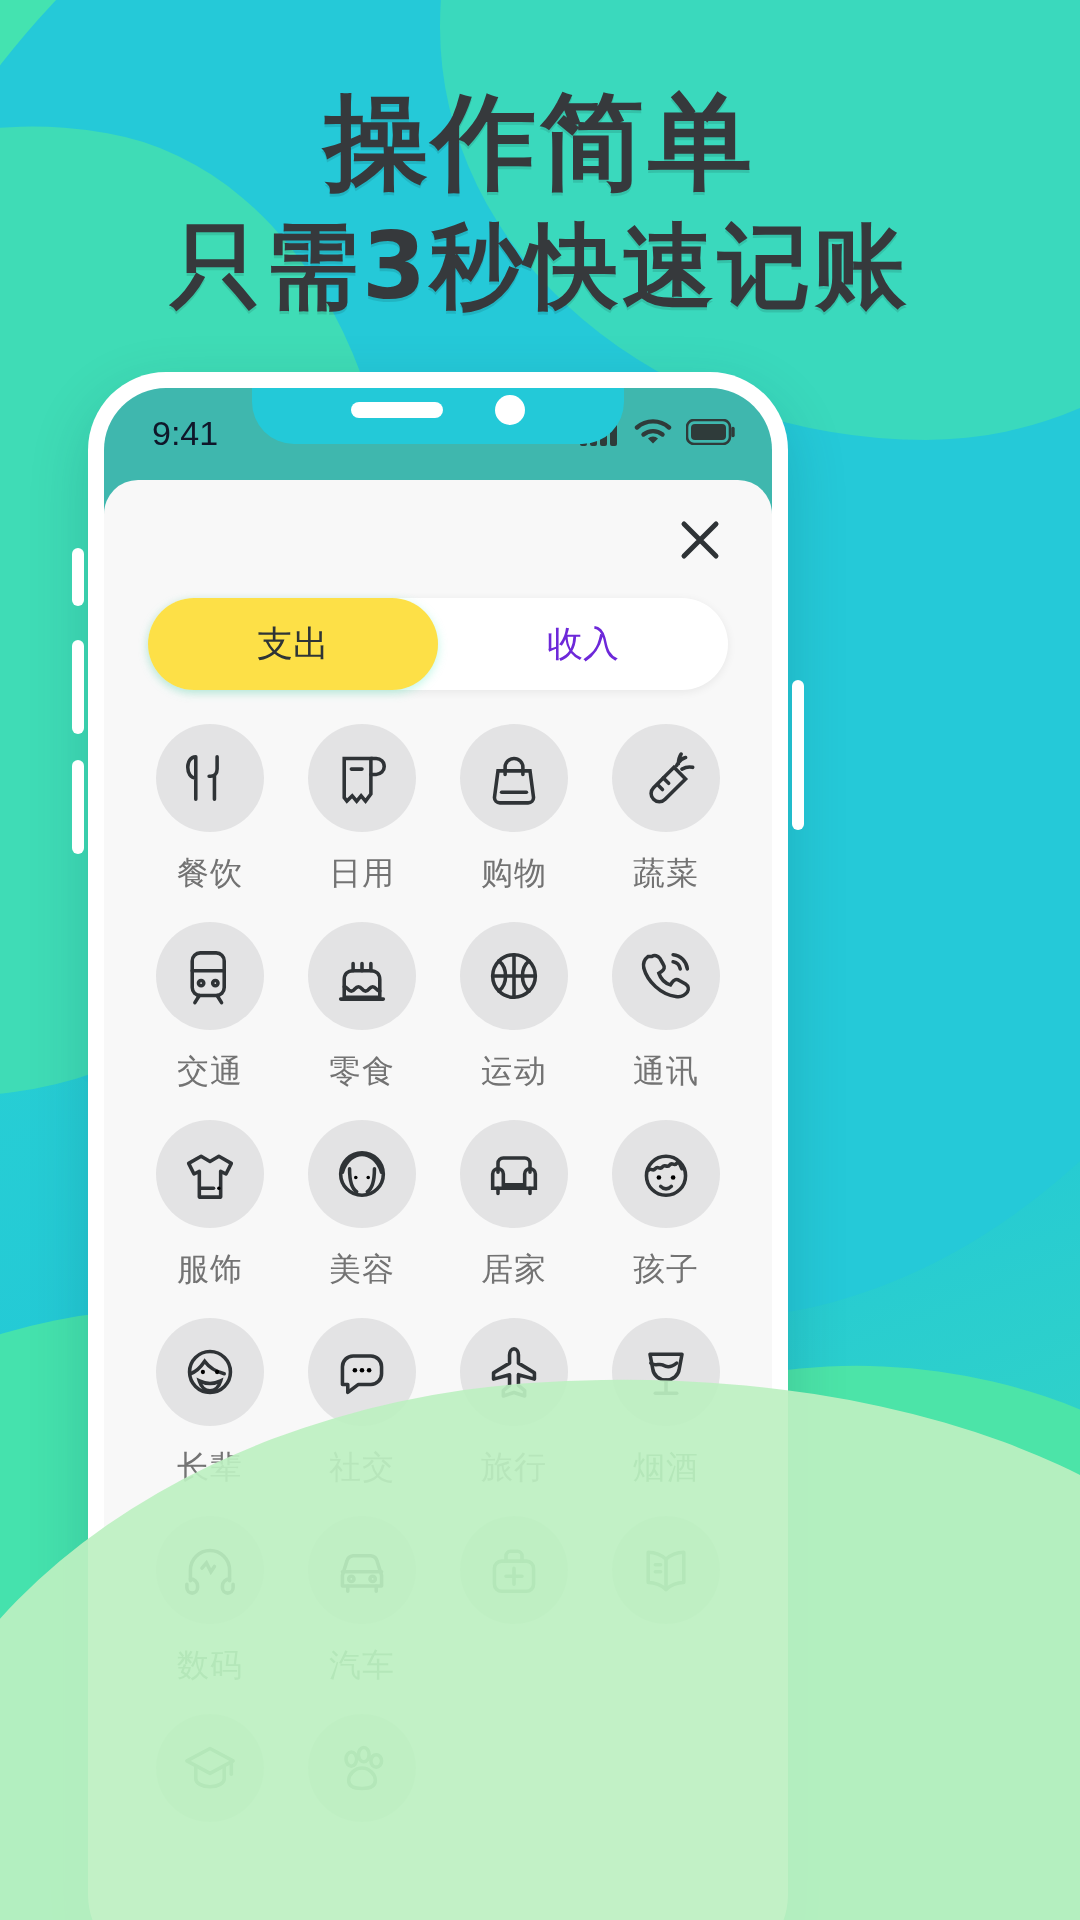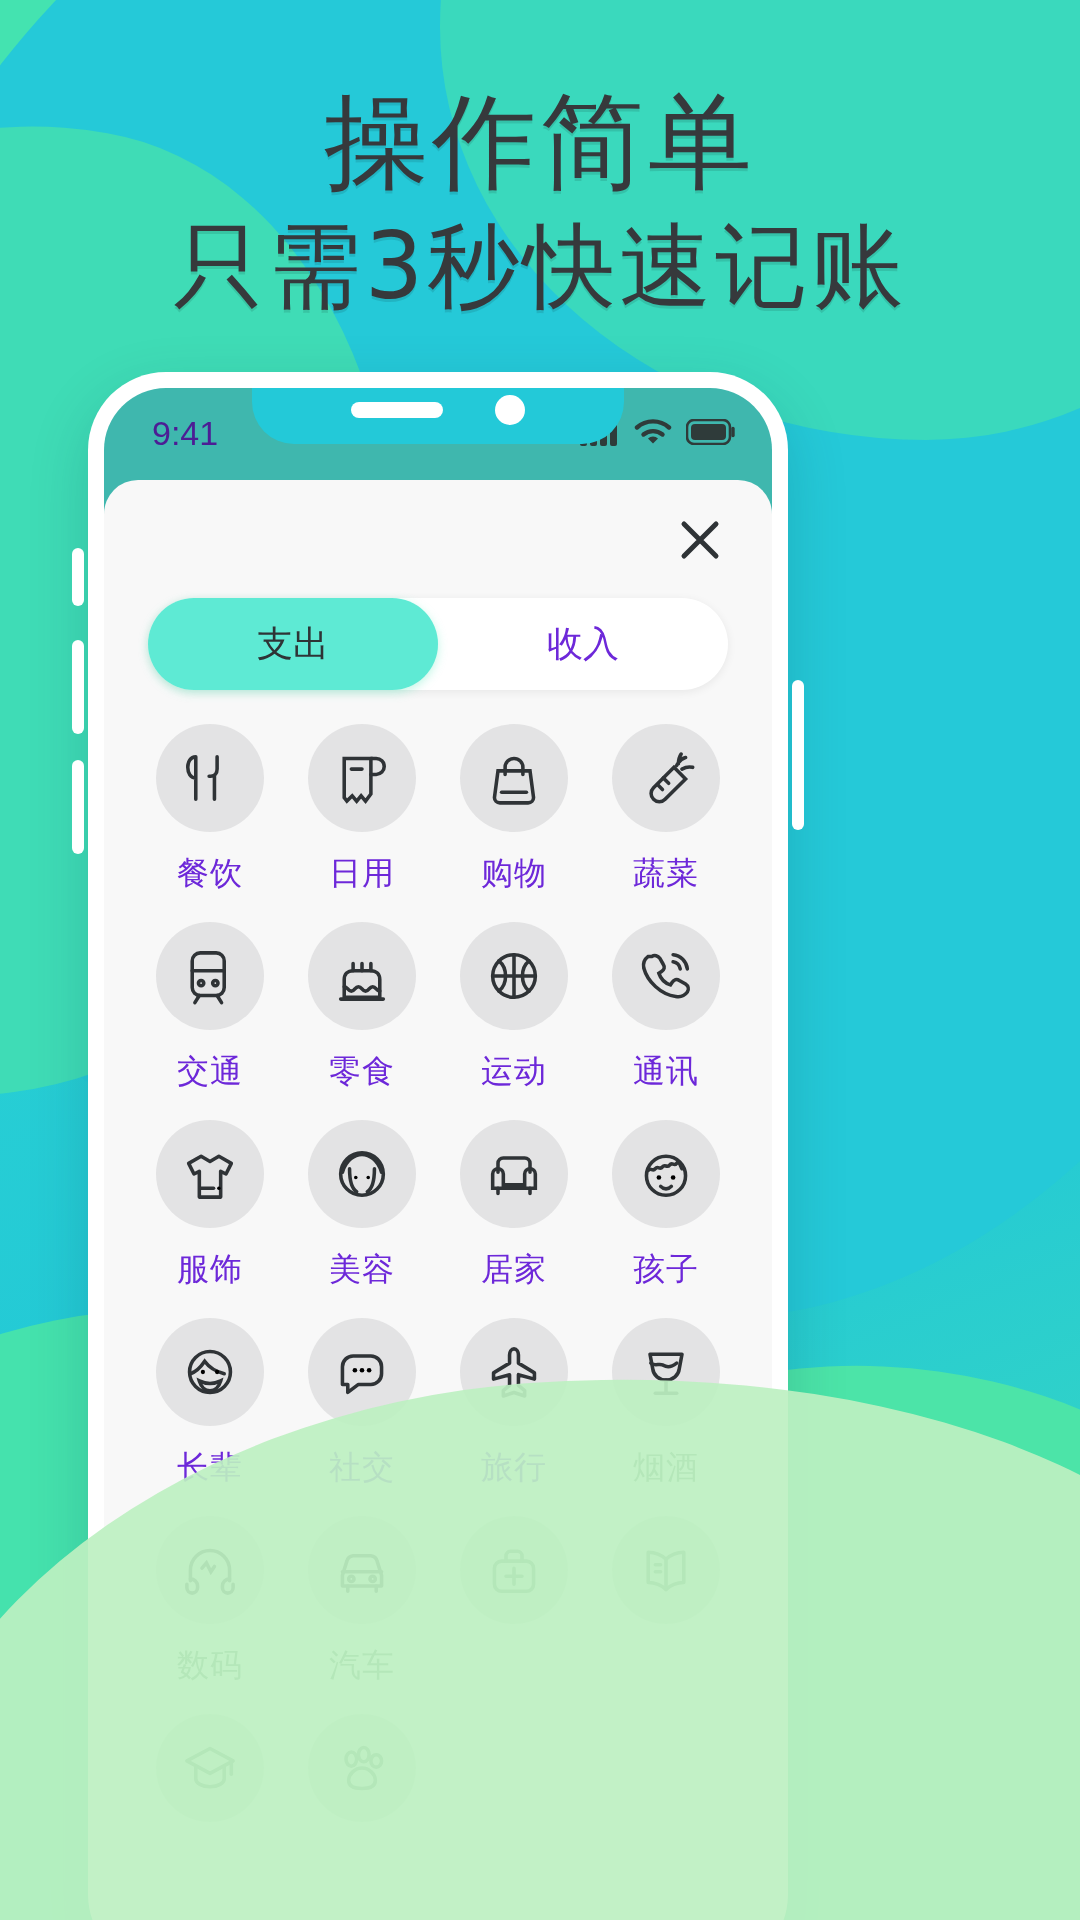--- a/index.html
+++ b/index.html
@@ -51,21 +51,21 @@
   .blob-g{ 
     left:-120px;bottom:-360px;width:1420px;height:900px;
     background:#bdf0c1;
     border-radius:48% 52% 46% 54% / 55% 45% 55% 45%;
     transform:rotate(-4deg);
   }
 
   
   .headline{position:absolute;left:0;right:0;top:84px;text-align:center;z-index:6;}
   .hl-line{
-    color:#36393c;font-weight:400;letter-spacing:4px;
+    color:#36393c;font-weight:700;letter-spacing:4px;
     font-family:"DejaVu Sans","Liberation Sans",sans-serif;
     text-shadow:0 3px 0 rgba(0,0,0,.10);
   }
   .hl1{font-size:104px;line-height:1.12;}
   .hl2{font-size:92px;line-height:1.2;margin-top:12px;}
 
   
   .phone{
     position:absolute;left:88px;top:372px;width:700px;height:1600px;
     background:#ffffff;border-radius:78px;z-index:8;
@@ -82,21 +82,21 @@
   .btn-l1{left:72px;top:548px;width:12px;height:58px;}
   .btn-l2{left:72px;top:640px;width:12px;height:94px;}
   .btn-l3{left:72px;top:760px;width:12px;height:94px;}
   .btn-r1{left:792px;top:680px;width:12px;height:150px;}
 
   
   .statusbar{
     position:absolute;left:0;top:0;width:100%;height:92px;z-index:3;
     color:#2e3a39;
   }
-  .sb-time{position:absolute;left:48px;top:26px;font-size:34px;font-weight:500;color:#4c1d95;}
+  .sb-time{position:absolute;left:48px;top:26px;font-size:34px;font-weight:500;color:#0f172a;}
   .sb-right{position:absolute;right:36px;top:30px;display:flex;align-items:center;gap:14px;}
   .notch{
     position:absolute;left:50%;transform:translateX(-50%);top:-30px;
     width:372px;height:86px;background:#23c9d8;border-radius:0 0 42px 42px;z-index:4;
     display:flex;align-items:center;justify-content:center;gap:52px;
   }
   .notch-speaker{width:92px;height:16px;background:#fff;border-radius:10px;margin-top:18px;}
   .notch-cam{width:30px;height:30px;background:#fff;border-radius:50%;margin-top:18px;}
 
   
@@ -114,35 +114,35 @@
   .tabs{
     margin:0 44px;height:92px;background:#ffffff;border-radius:46px;
     display:flex;align-items:center;position:relative;
     box-shadow:0 2px 10px rgba(0,0,0,.07);
   }
   .tab{
     flex:1;height:100%;display:flex;align-items:center;justify-content:center;
     font-size:36px;color:#6d28d9;border-radius:46px;cursor:pointer;
     position:relative;z-index:2;
   }
-  .tab.active{background:#5eead4;color:#2e3436;font-weight:500;
+  .tab.active{background:#fde047;color:#2e3436;font-weight:500;
     box-shadow:0 3px 10px rgba(79,232,184,.35);}
 
   
   .grid{
     margin:34px 30px 0 30px;display:grid;grid-template-columns:repeat(4,1fr);
     row-gap:26px;
   }
   .cat{display:flex;flex-direction:column;align-items:center;cursor:pointer;}
   .cat-ic{
     width:108px;height:108px;border-radius:50%;background:#e3e3e4;
     display:flex;align-items:center;justify-content:center;
   }
   .cat-ic svg{display:block;}
-  .cat-lb{margin-top:20px;font-size:32px;color:#6d28d9;letter-spacing:1px;}
+  .cat-lb{margin-top:20px;font-size:32px;color:#737373;letter-spacing:1px;}
   .cat.dim .cat-ic{background:#d9e7da;}
   .cat.dim .cat-lb{color:#4e7a57;}
   .cat.dim svg{stroke:#4e7a57;}
   .cat.half .cat-lb{color:#4e7a57;}
 </style>
 </head>
 <body>
 
 <div id="stage">
 

